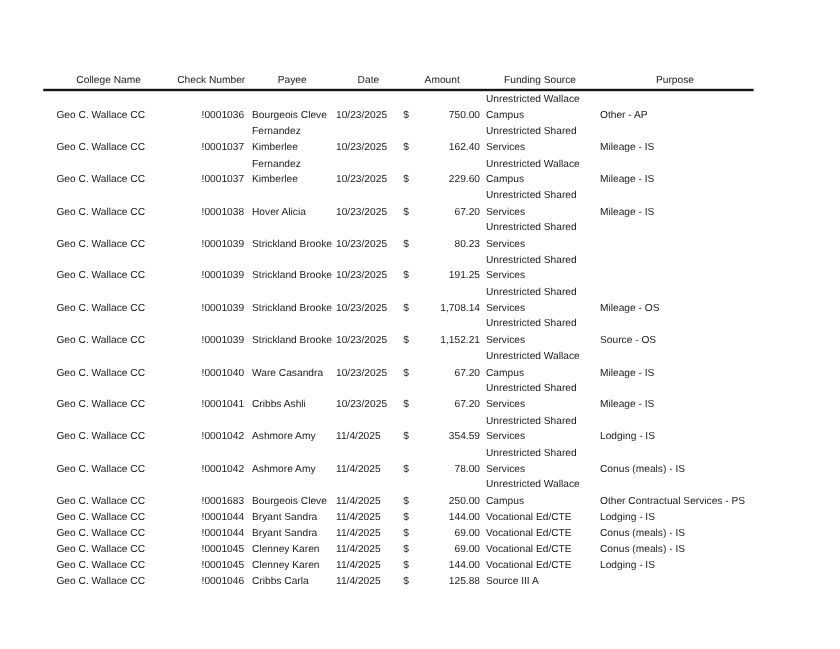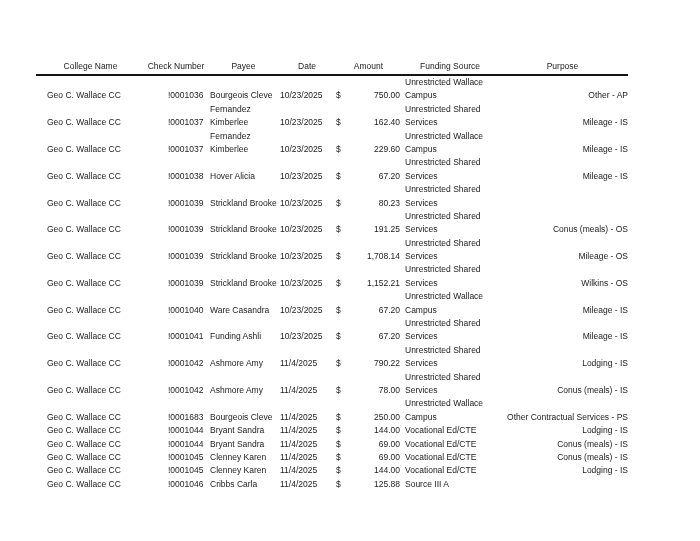--- a/index.html
+++ b/index.html
@@ -23,21 +23,21 @@
   .rows{width:592px;}
   .row{align-items:end;}
   .cell{white-space:nowrap;line-height:13.4px;overflow:visible;}
   .ln{height:13.4px;line-height:13.4px;white-space:nowrap;}
   .c-college{padding-left:11px;}
   .c-check{padding-left:2px;margin-left:21px;}
   .c-payee{padding-left:3px;}
   .c-date{text-align:left;padding-right:3px;}
   .c-amount{display:flex;justify-content:space-between;padding-left:2px;padding-right:3px;}
   .c-funding{padding-left:2px;}
-  .c-purpose{padding-left:3px;text-align:right;}
+  .c-purpose{padding-left:3px;}
 </style>
 </head>
 <body>
 
 <div class="sheet">
   <div class="thead grid-cols">
     <div class="hcell">College Name</div>
     <div class="hcell">Check Number</div>
     <div class="hcell">Payee</div>
     <div class="hcell">Date</div>
@@ -149,21 +149,20 @@
     </div>
     <div class="cell c-date"><span class="tx">10/23/2025</span></div>
     <div class="cell c-amount">
       <span class="tx sym">$</span>
       <span class="tx val">191.25</span>
     </div>
     <div class="cell c-funding">
       <div class="ln"><span class="tx">Unrestricted Shared</span></div>
       <div class="ln"><span class="tx">Services</span></div>
     </div>
-    <div class="cell c-purpose"><span class="tx">Conus (meals) - OS</span></div>
   </div>
 
   <div class="row grid-cols">
     <div class="cell c-college"><span class="tx">Geo C. Wallace CC</span></div>
     <div class="cell c-check"><span class="tx">!0001039</span></div>
     <div class="cell c-payee">
       <div class="ln"><span class="tx">Strickland Brooke</span></div>
 
     </div>
     <div class="cell c-date"><span class="tx">10/23/2025</span></div>
@@ -187,21 +186,21 @@
     </div>
     <div class="cell c-date"><span class="tx">10/23/2025</span></div>
     <div class="cell c-amount">
       <span class="tx sym">$</span>
       <span class="tx val">1,152.21</span>
     </div>
     <div class="cell c-funding">
       <div class="ln"><span class="tx">Unrestricted Shared</span></div>
       <div class="ln"><span class="tx">Services</span></div>
     </div>
-    <div class="cell c-purpose"><span class="tx">Wilkins - OS</span></div>
+    <div class="cell c-purpose"><span class="tx">Source - OS</span></div>
   </div>
 
   <div class="row grid-cols">
     <div class="cell c-college"><span class="tx">Geo C. Wallace CC</span></div>
     <div class="cell c-check"><span class="tx">!0001040</span></div>
     <div class="cell c-payee">
       <div class="ln"><span class="tx">Ware Casandra</span></div>
 
     </div>
     <div class="cell c-date"><span class="tx">10/23/2025</span></div>
@@ -213,21 +212,21 @@
       <div class="ln"><span class="tx">Unrestricted Wallace</span></div>
       <div class="ln"><span class="tx">Campus</span></div>
     </div>
     <div class="cell c-purpose"><span class="tx">Mileage - IS</span></div>
   </div>
 
   <div class="row grid-cols">
     <div class="cell c-college"><span class="tx">Geo C. Wallace CC</span></div>
     <div class="cell c-check"><span class="tx">!0001041</span></div>
     <div class="cell c-payee">
-      <div class="ln"><span class="tx">Funding Ashli</span></div>
+      <div class="ln"><span class="tx">Cribbs Ashli</span></div>
 
     </div>
     <div class="cell c-date"><span class="tx">10/23/2025</span></div>
     <div class="cell c-amount">
       <span class="tx sym">$</span>
       <span class="tx val">67.20</span>
     </div>
     <div class="cell c-funding">
       <div class="ln"><span class="tx">Unrestricted Shared</span></div>
       <div class="ln"><span class="tx">Services</span></div>
@@ -238,21 +237,21 @@
   <div class="row grid-cols">
     <div class="cell c-college"><span class="tx">Geo C. Wallace CC</span></div>
     <div class="cell c-check"><span class="tx">!0001042</span></div>
     <div class="cell c-payee">
       <div class="ln"><span class="tx">Ashmore Amy</span></div>
 
     </div>
     <div class="cell c-date"><span class="tx">11/4/2025</span></div>
     <div class="cell c-amount">
       <span class="tx sym">$</span>
-      <span class="tx val">790.22</span>
+      <span class="tx val">354.59</span>
     </div>
     <div class="cell c-funding">
       <div class="ln"><span class="tx">Unrestricted Shared</span></div>
       <div class="ln"><span class="tx">Services</span></div>
     </div>
     <div class="cell c-purpose"><span class="tx">Lodging - IS</span></div>
   </div>
 
   <div class="row grid-cols">
     <div class="cell c-college"><span class="tx">Geo C. Wallace CC</span></div>

